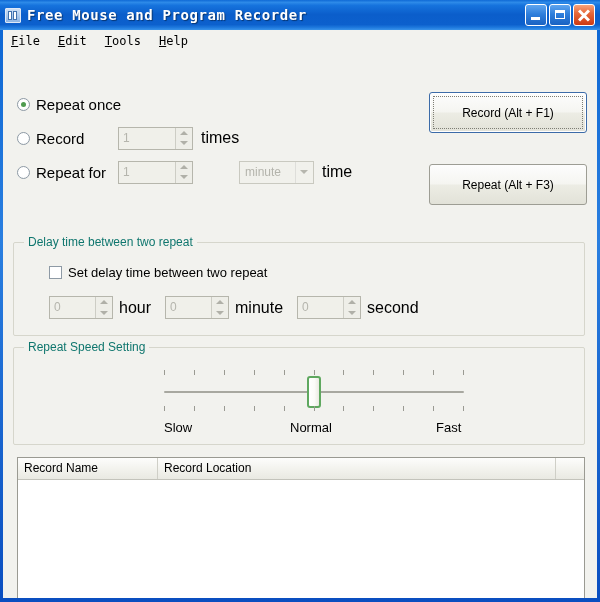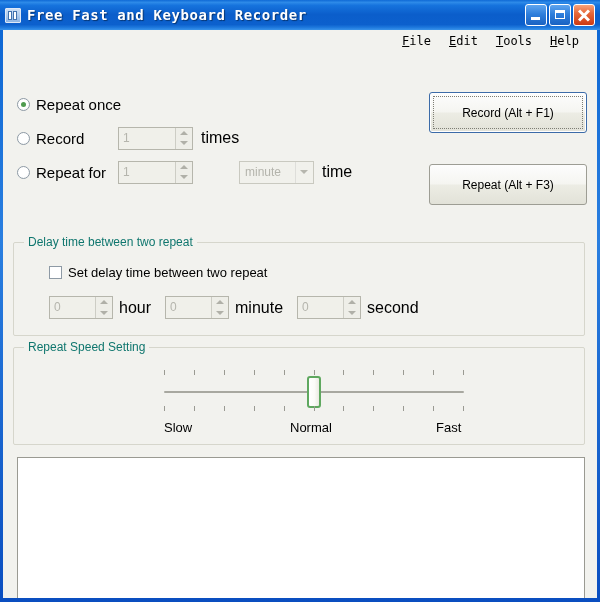--- a/index.html
+++ b/index.html
@@ -128,21 +128,20 @@
   .menubar {
     height: 22px;
     background: #f2f2ee;
     display: flex;
     align-items: center;
     padding-left: 8px;
     box-sizing: border-box;
     font-family: "DejaVu Sans Mono", "Liberation Mono", monospace;
     font-size: 12px;
     color: #000;
-    justify-content: flex-end;
   }
   .menu-item {
     padding: 2px 10px 2px 0;
     margin-right: 8px;
     cursor: default;
     white-space: nowrap;
   }
   .menu-item u { text-decoration: underline; }
 
   .body-area {
@@ -457,21 +456,21 @@
   .lv-td.c1 { width: 140px; }
   .lv-td.c2 { width: 420px; }
 </style>
 </head>
 <body>
 
 <div id="app">
 
   <div class="titlebar">
     <div class="title-icon"></div>
-    <div class="title-text">Free Fast and Keyboard Recorder</div>
+    <div class="title-text">Free Mouse and Program Recorder</div>
     <div class="win-buttons">
       <div class="win-btn min"></div>
       <div class="win-btn max"></div>
       <div class="win-btn close">
         <span class="x1"></span>
         <span class="x2"></span>
       </div>
     </div>
   </div>
 
@@ -607,17 +606,22 @@
         </div>
 
         <div class="slider-labels">
           <span class="sl-slow">Slow</span>
           <span class="sl-normal">Normal</span>
           <span class="sl-fast">Fast</span>
         </div>
       </div>
 
       <div class="listview">
+        <div class="lv-header">
+          <div class="lv-th c1">Record Name</div>
+          <div class="lv-th c2">Record Location</div>
+          <div class="lv-th c3"></div>
+        </div>
       </div>
 
     </div>
   </div>
 </div>
 
 </body></html>

